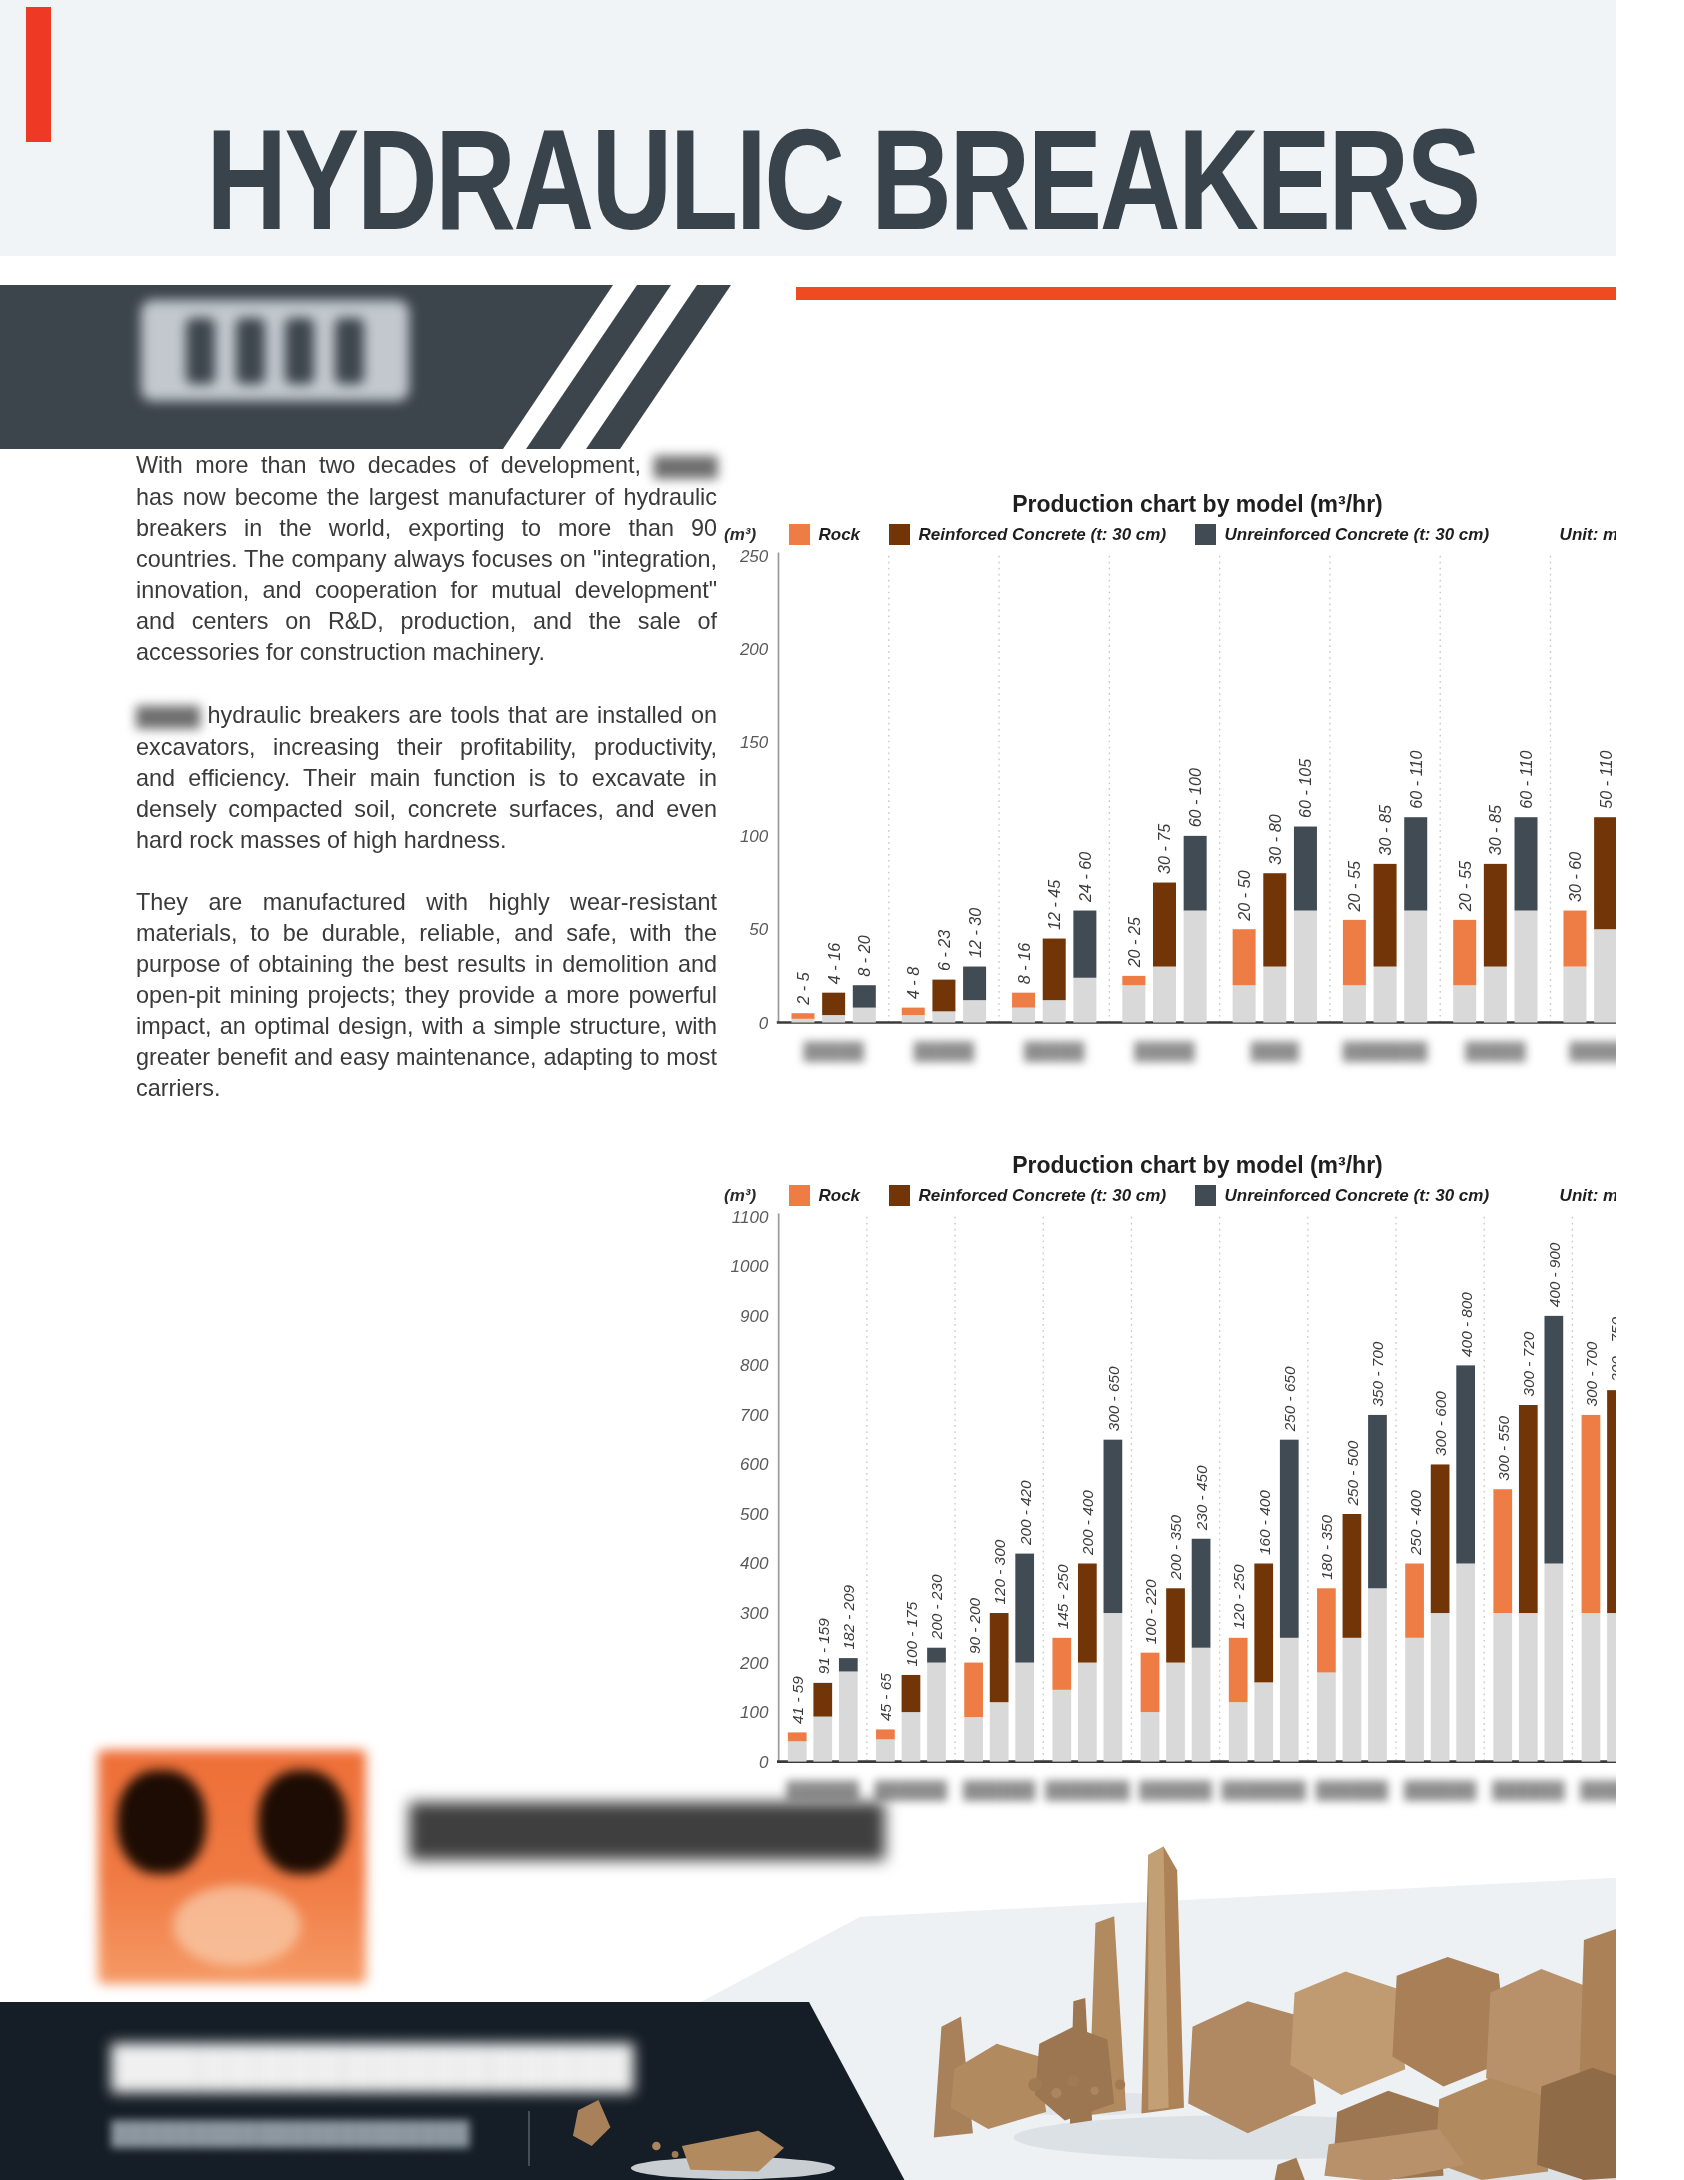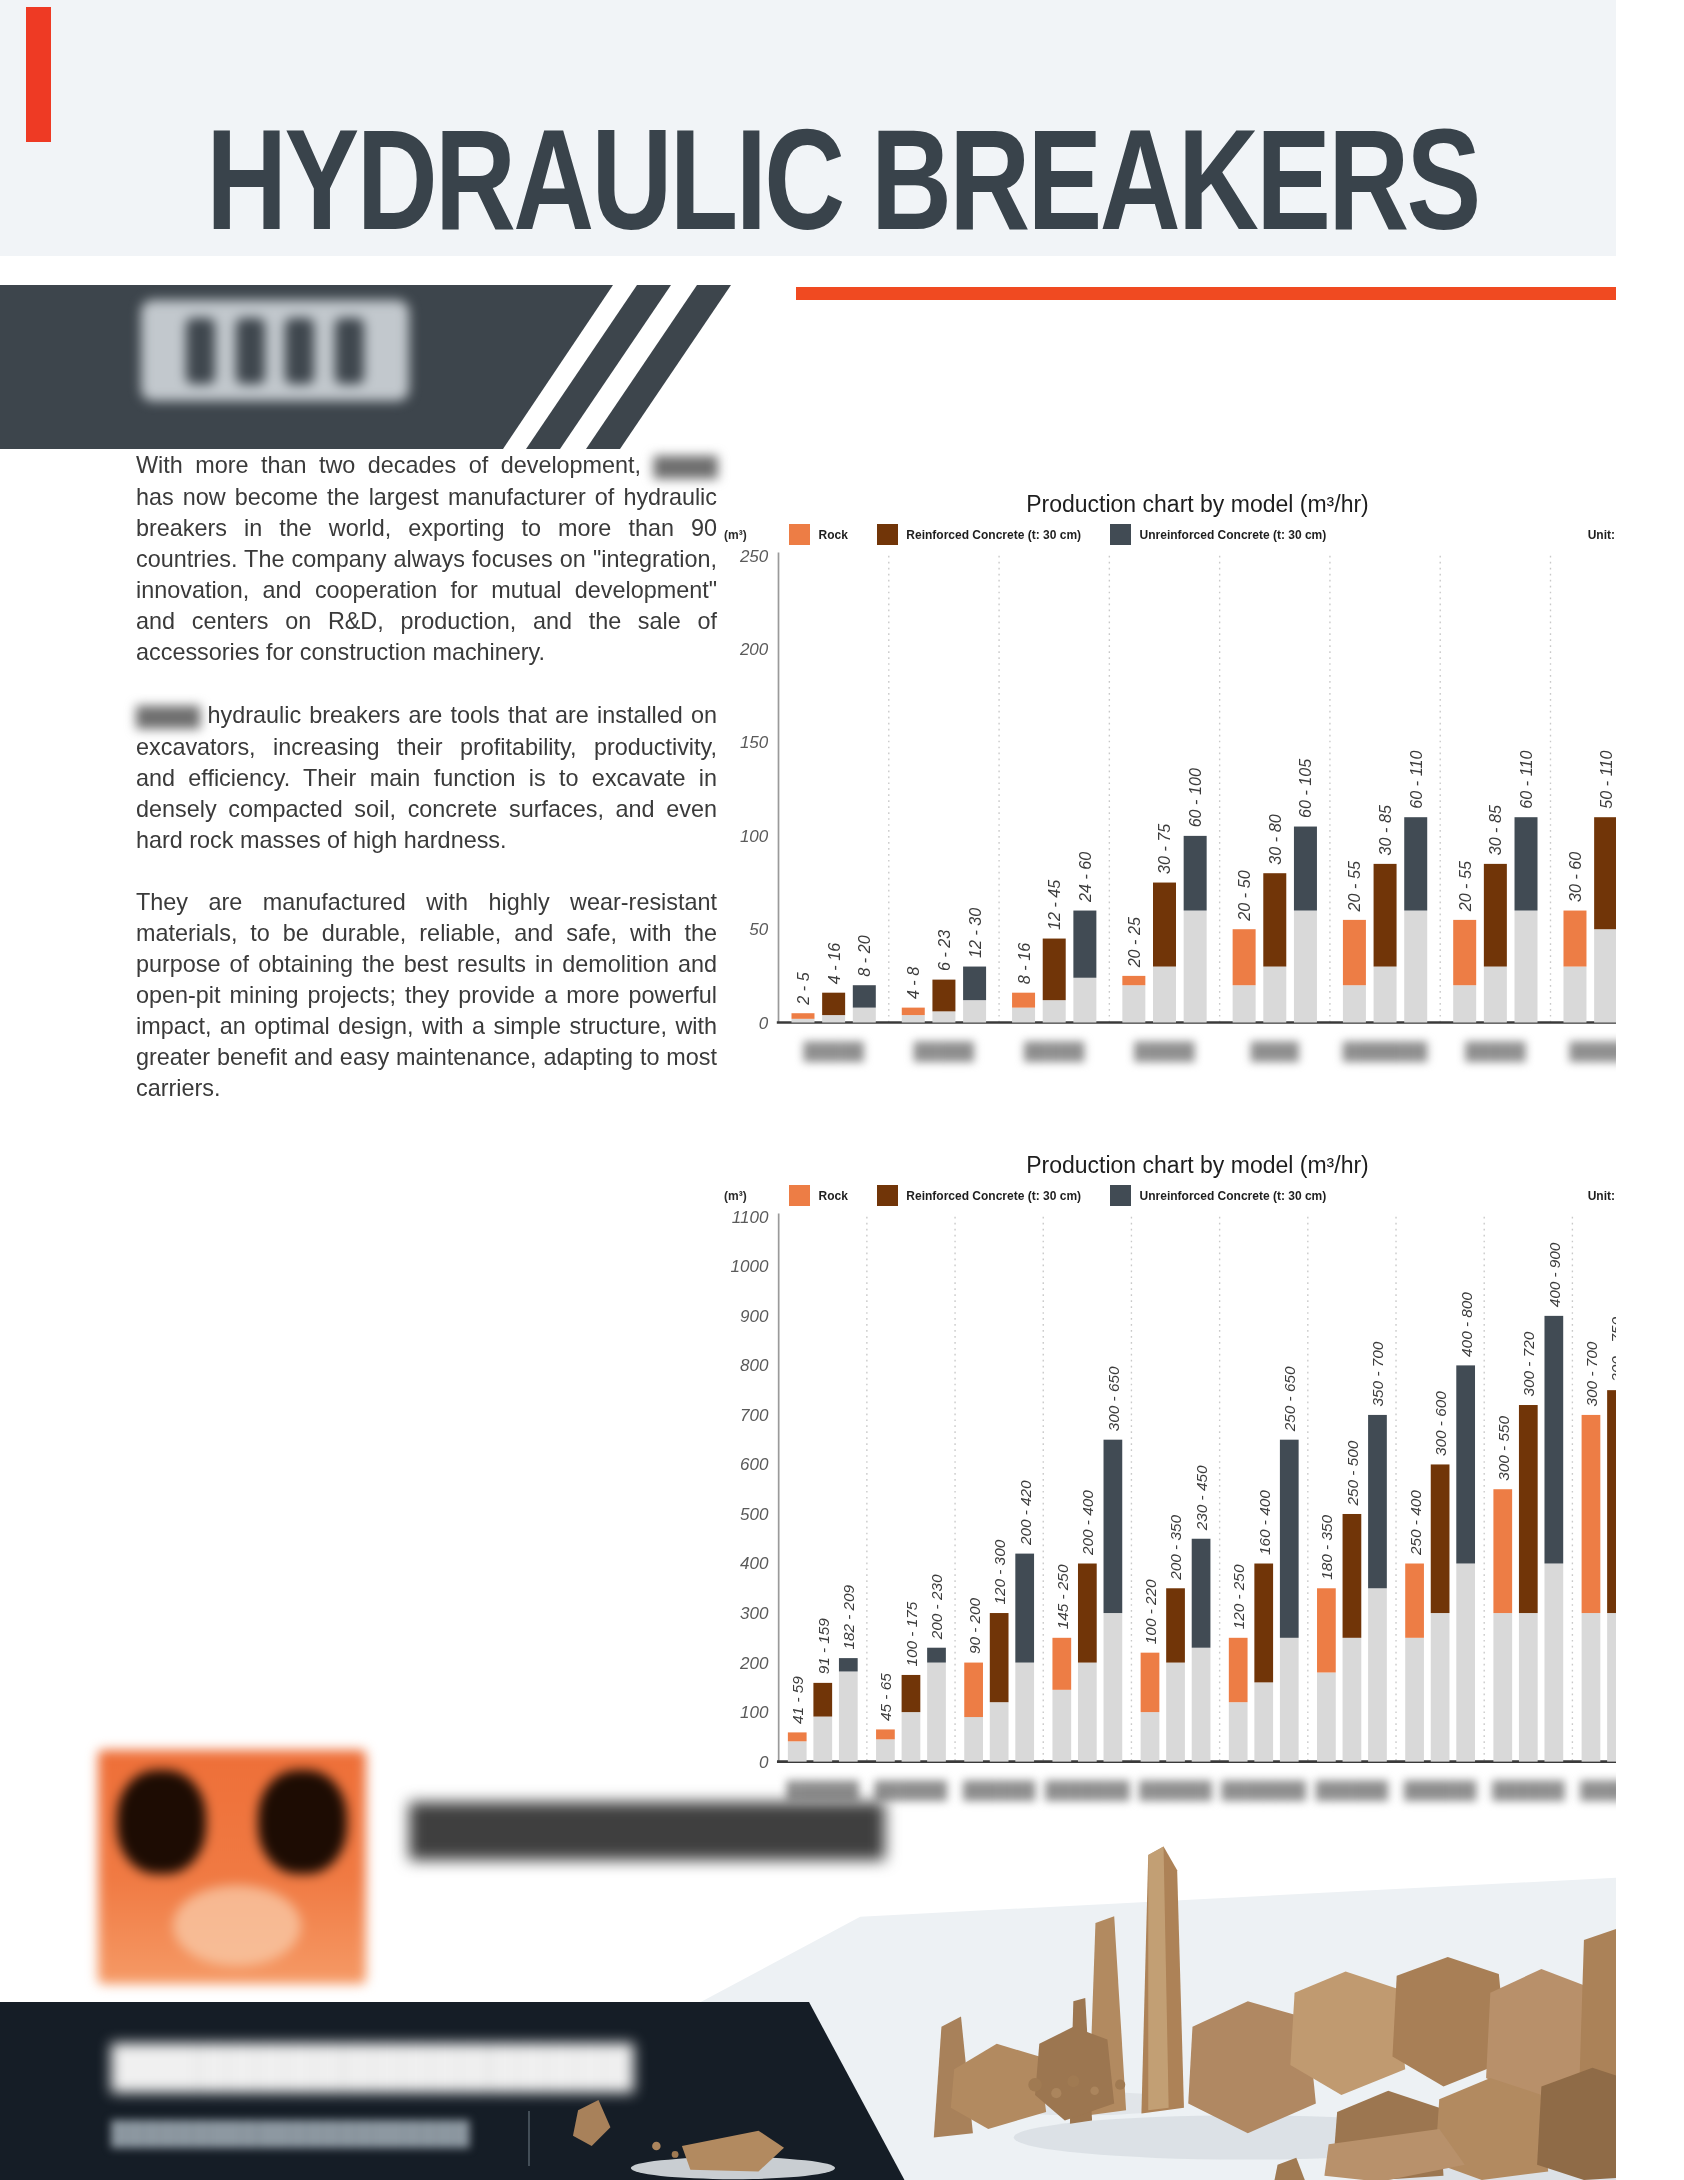--- a/index.html
+++ b/index.html
@@ -24,22 +24,22 @@
   .banner-logo .slot{width:29px;height:66px;background:#3f474e;border-radius:6.8px;}
   .orange-line{position:absolute;left:796px;top:287px;width:826px;height:12.8px;background:#f04a21;}
   
   .text-col{position:absolute;left:136px;top:450px;width:581px;color:#3a3a3a;
             font-size:23.4px;line-height:31px;text-align:justify;}
   .text-col p{margin:0 0 31.5px 0;}
   .censored{filter:blur(5.1px);color:#6f6f6f;font-size:0.82em;letter-spacing:-0.9px;}
   
   .chart{position:absolute;left:724px;width:947px;}
   #chart1{top:491px;} #chart2{top:1152px;}
-  .chart-title{text-align:center;font-weight:normal;font-size:23px;color:#1e1e1e;height:29px;}
-  .legend-row{display:flex;align-items:center;height:29px;font-size:12px;font-weight:bold;color:#1e1e1e;}
+  .chart-title{text-align:center;font-weight:bold;font-size:23px;color:#1e1e1e;height:29px;}
+  .legend-row{display:flex;align-items:center;height:29px;font-size:17px;font-weight:bold;color:#1e1e1e;font-style:italic;}
   .legend-row .ylab{width:65px;color:#2b2b2b;}
   .legend-item{display:flex;align-items:center;margin-right:29px;}
   .legend-swatch{width:21px;height:21px;margin-right:8.5px;}
   .unit-label{margin-left:auto;margin-right:16px;}
   svg.plot{display:block;overflow:visible;}
   .xlab{filter:blur(5px);}
   
   .surface{position:absolute;left:366px;top:1857px;width:1319px;height:324px;z-index:1;}
   .footer{position:absolute;left:0;top:2002px;width:1685px;height:179px;background:#151d26;z-index:2;
           clip-path:polygon(0 0,809px 0,905px 179px,0 179px);}

